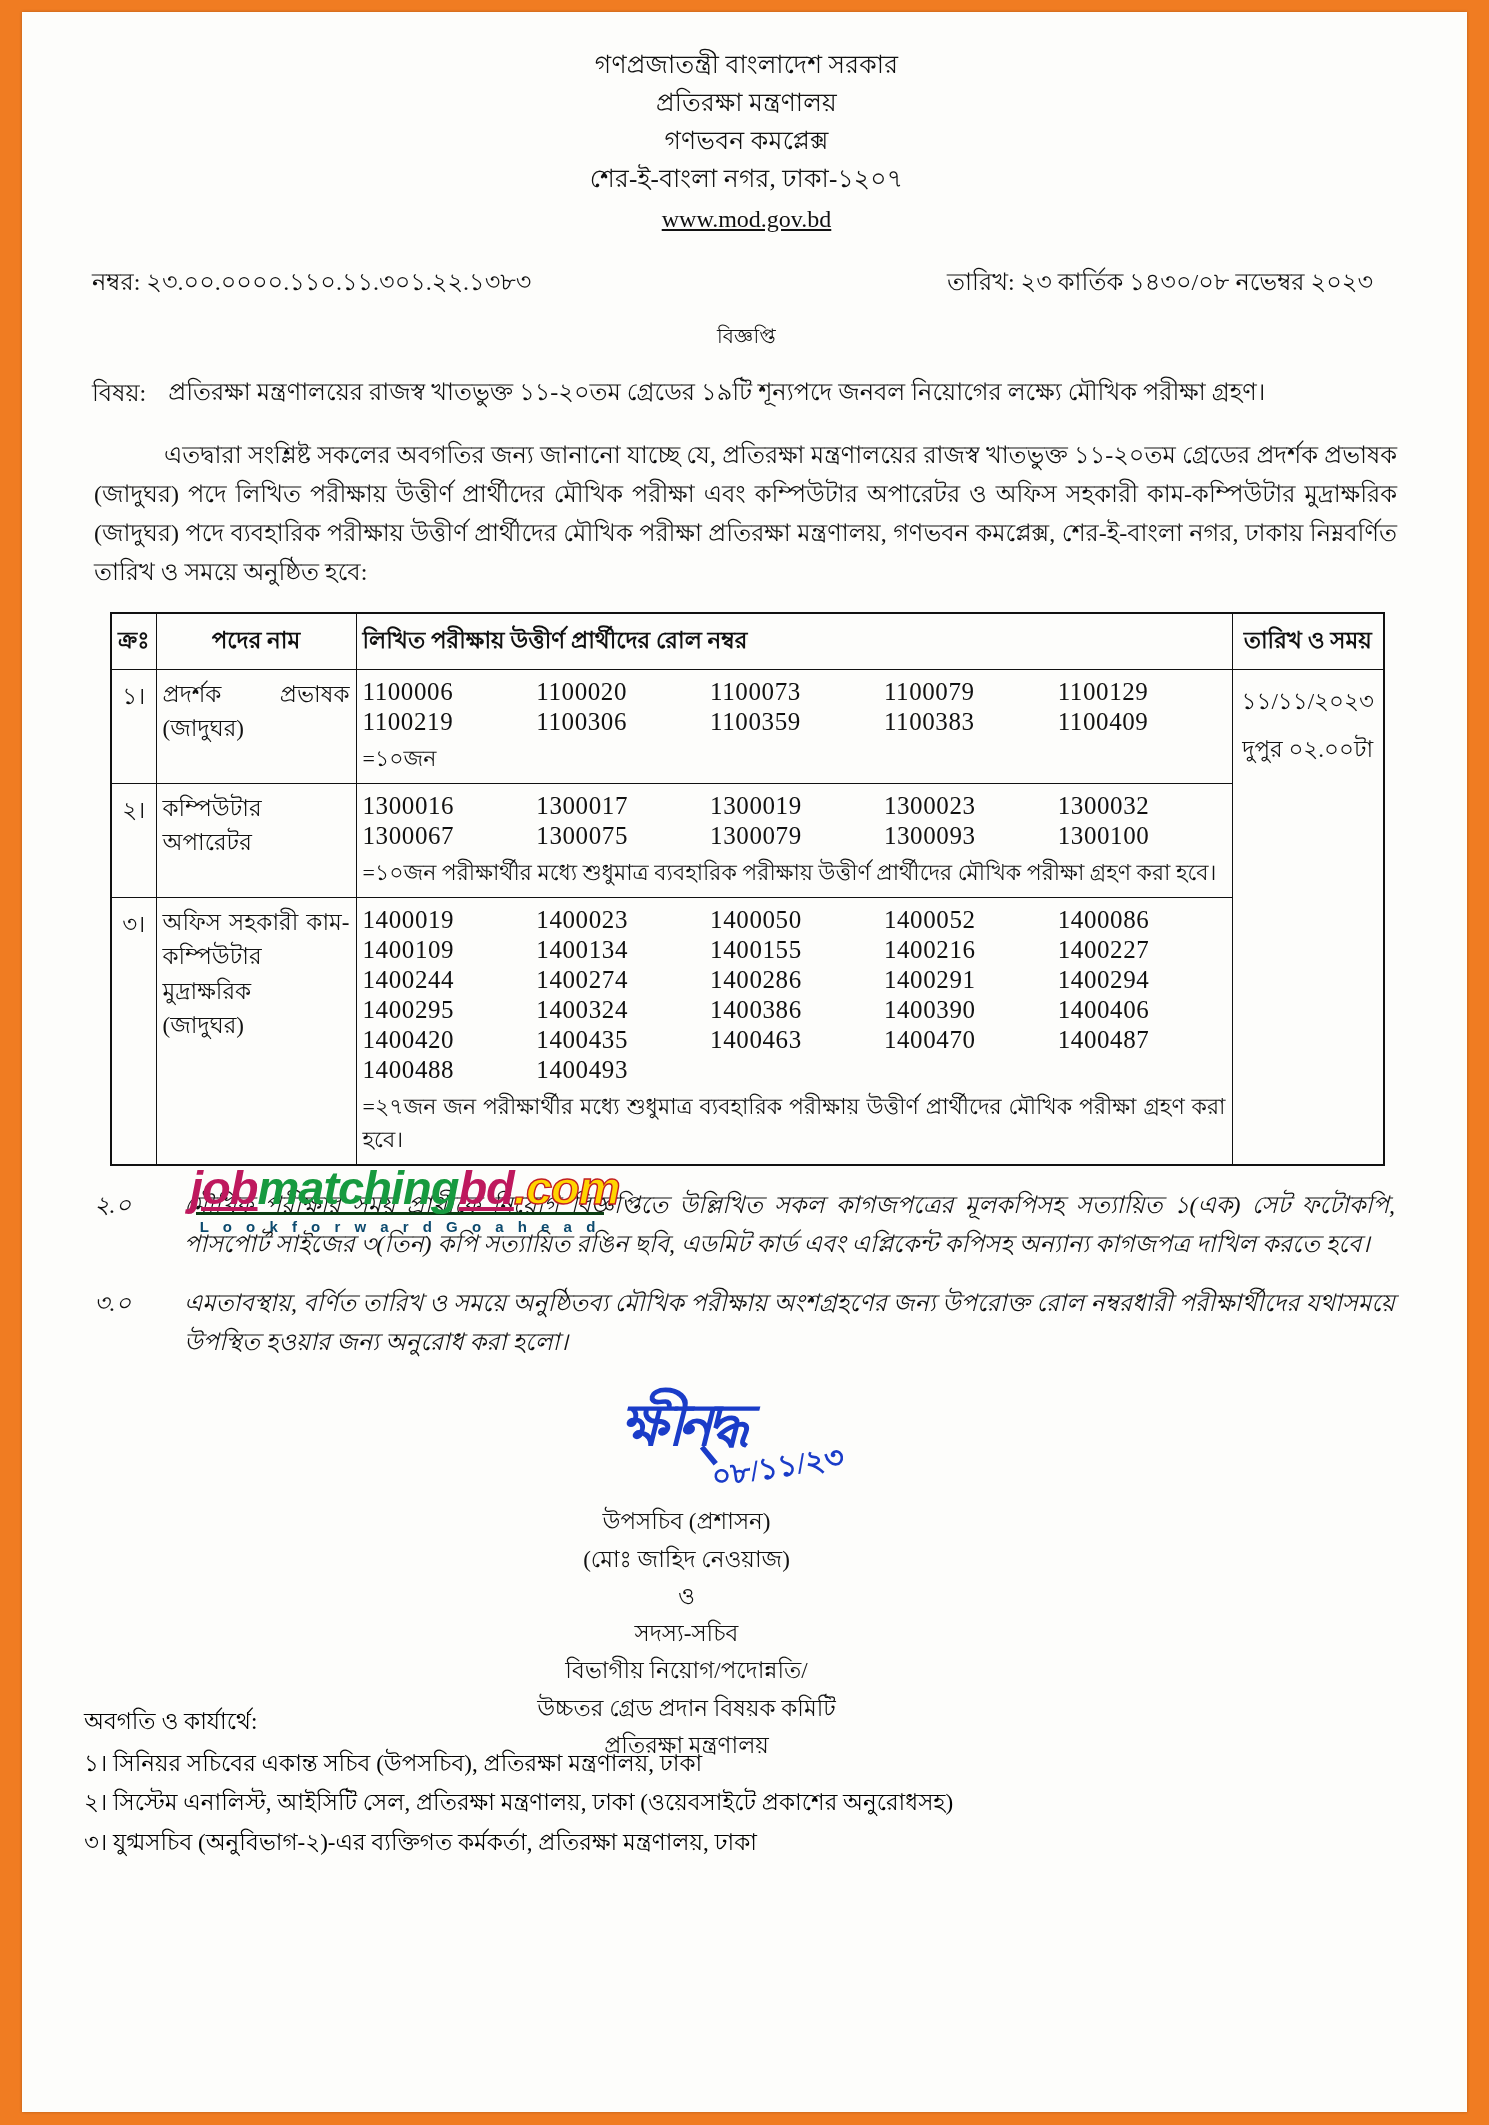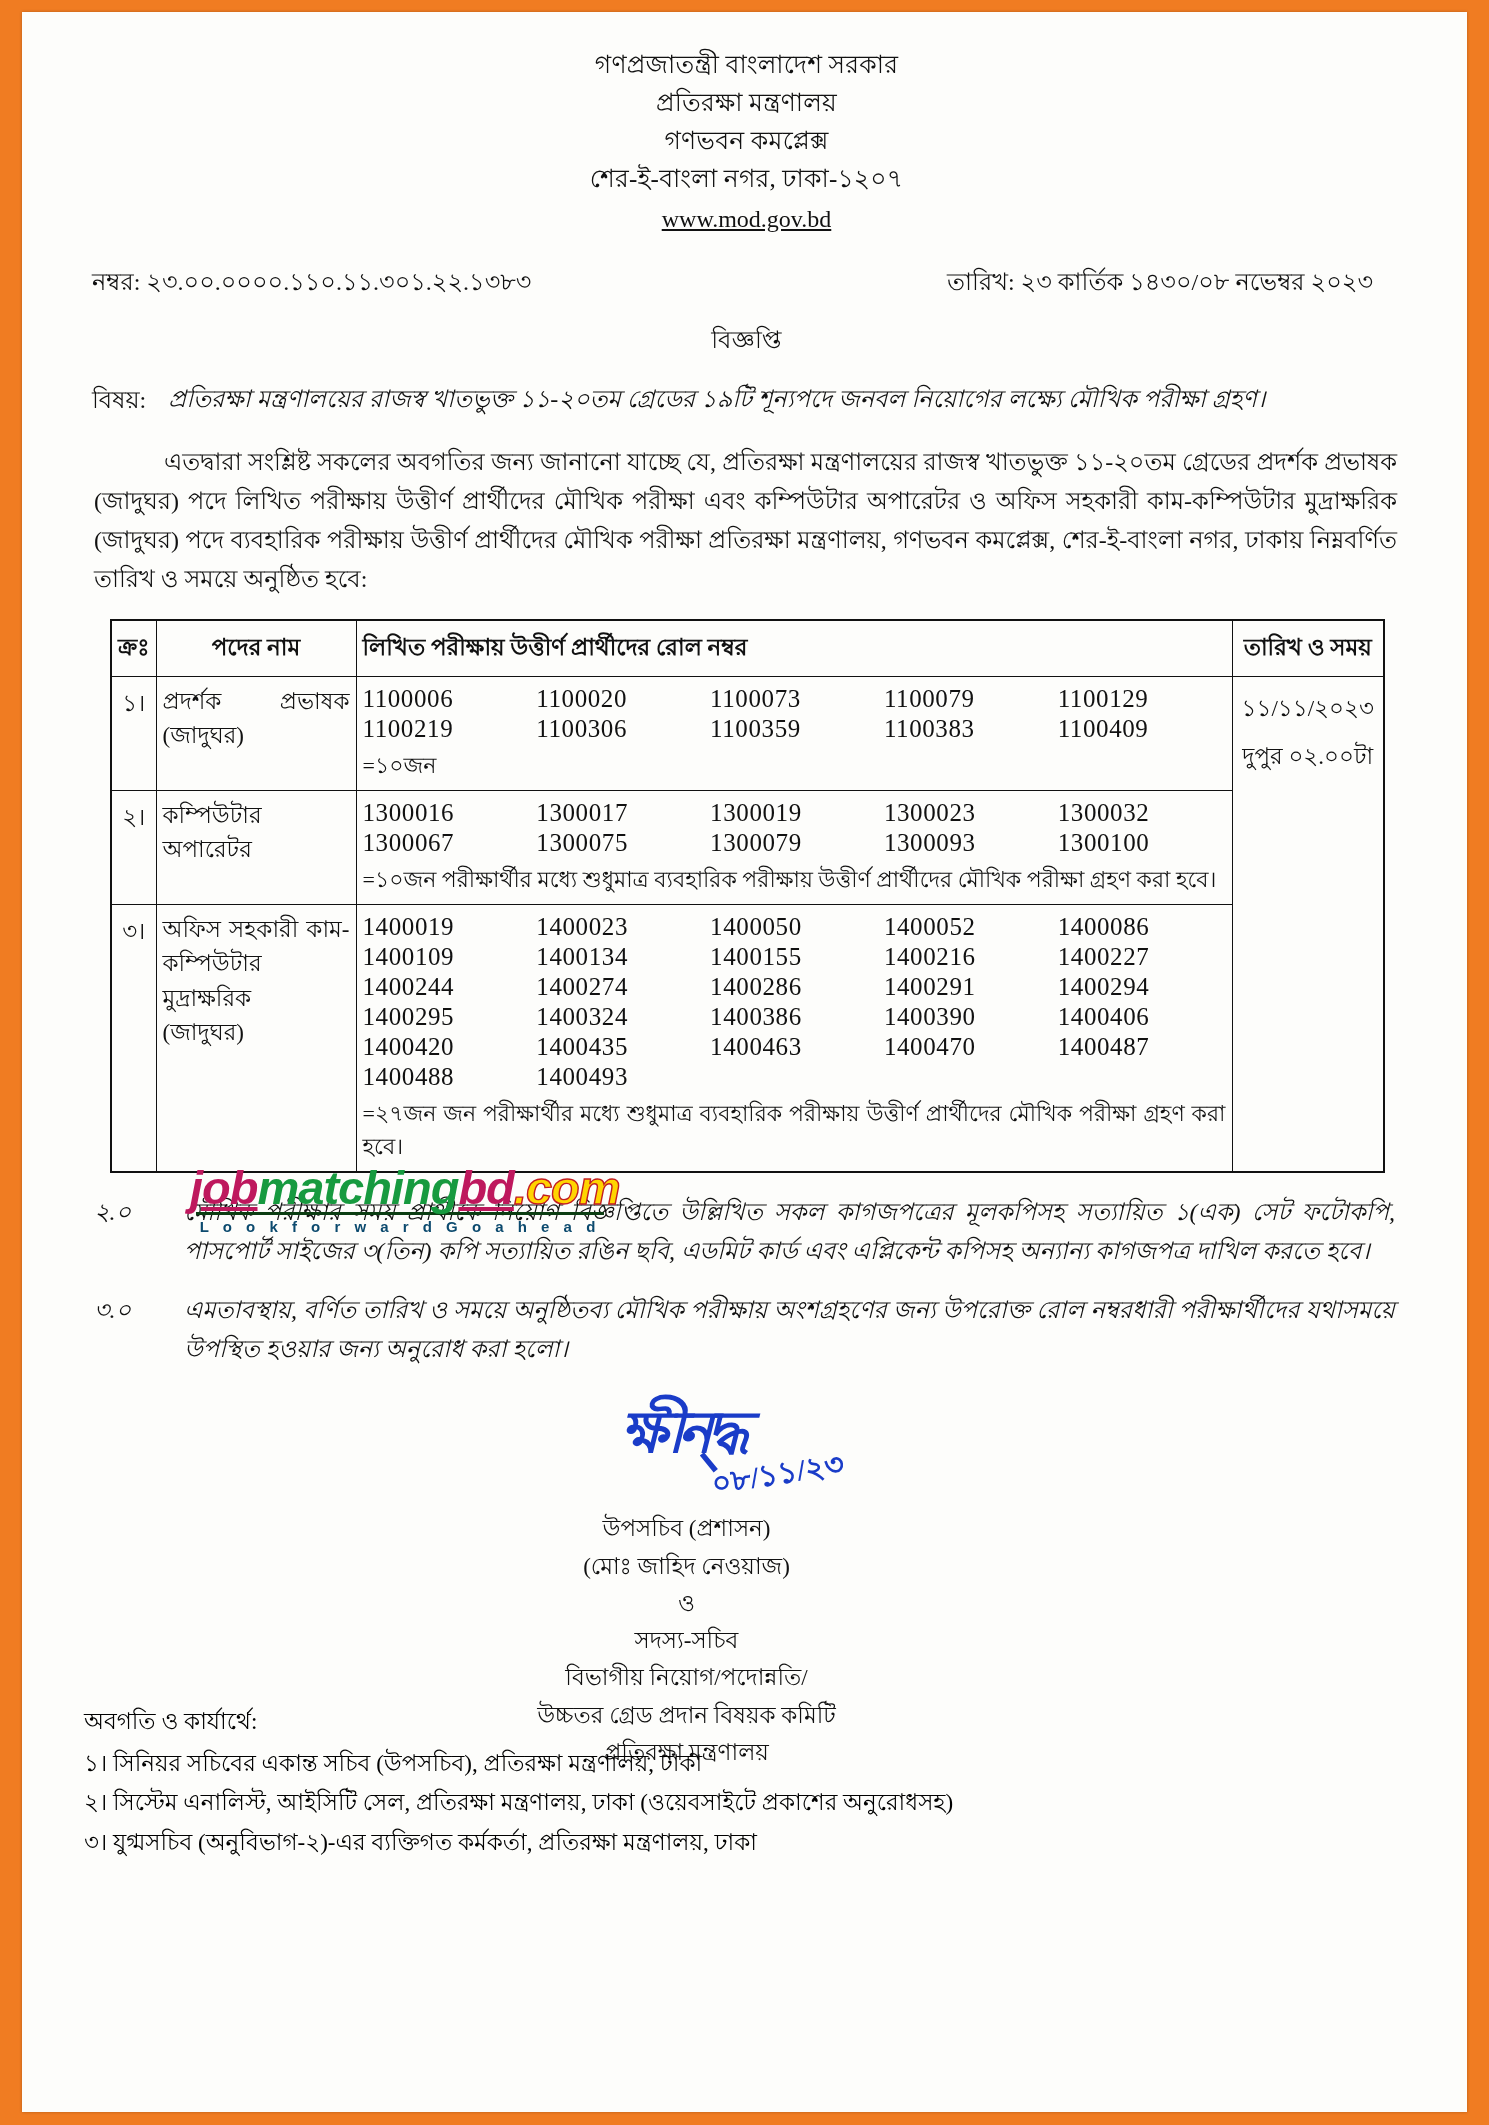--- a/index.html
+++ b/index.html
@@ -47,31 +47,31 @@
     display:flex; justify-content:space-between;
     align-items:baseline;
     margin-top:26px;
     font-size:24px;
   }
   .memo-no { padding-left:8px; }
   .memo-date { padding-right:36px; }
 
   
   .notice-title {
-    text-align:center; font-size:24px;
+    text-align:center; font-size:20px;
     margin-top:18px; letter-spacing:.3px;
   }
 
   
   .subject-row {
     display:flex; margin-top:20px; font-size:24px;
     padding:0 8px 0 8px;
   }
   .subject-label { flex:0 0 auto; padding-right:22px; }
-  .subject-text { flex:1 1 auto; text-align:justify; line-height:1.5;font-style:italic; }
+  .subject-text { flex:1 1 auto; text-align:justify; line-height:1.5; }
 
   
   .body-para {
     margin-top:22px;
     font-size:24px;
     line-height:1.62;
     text-align:justify;
     text-justify:inter-word;
     padding:0 12px 0 10px;
     text-indent:70px;

